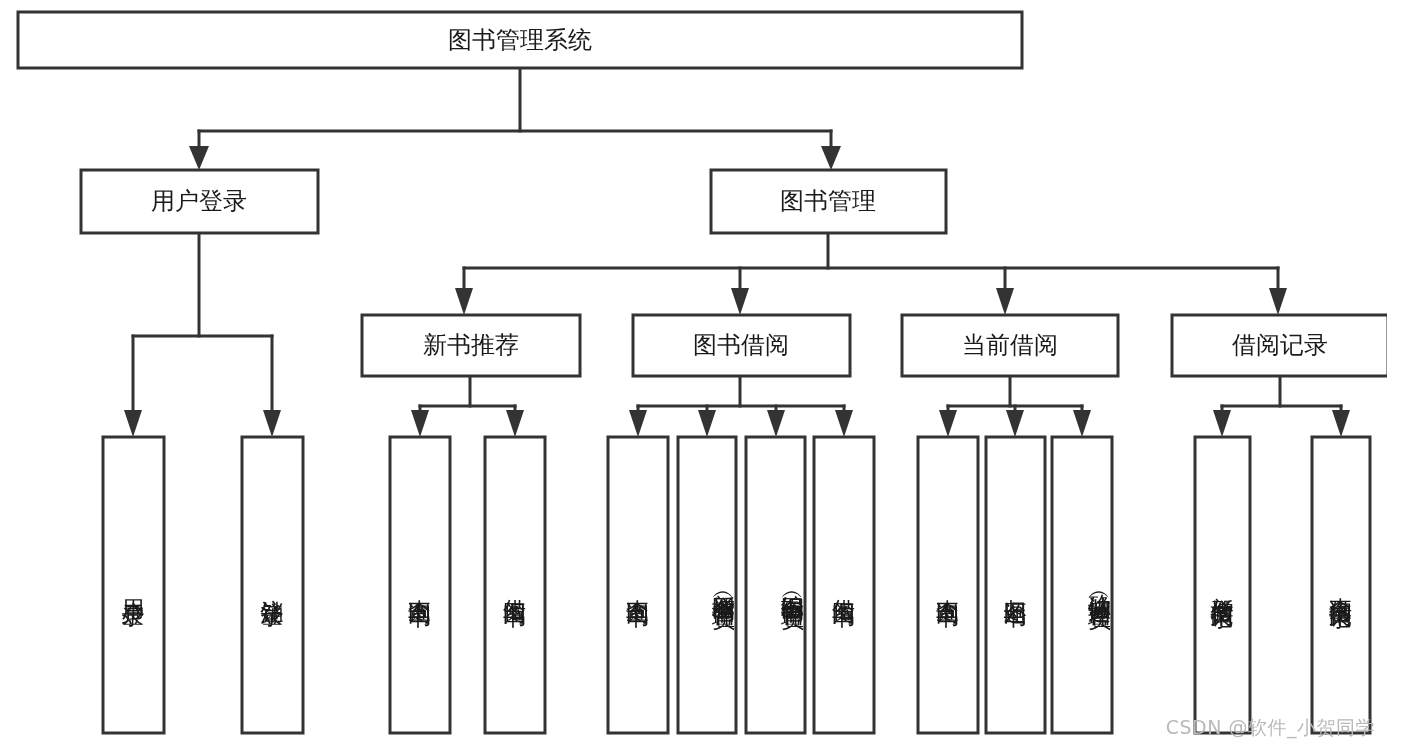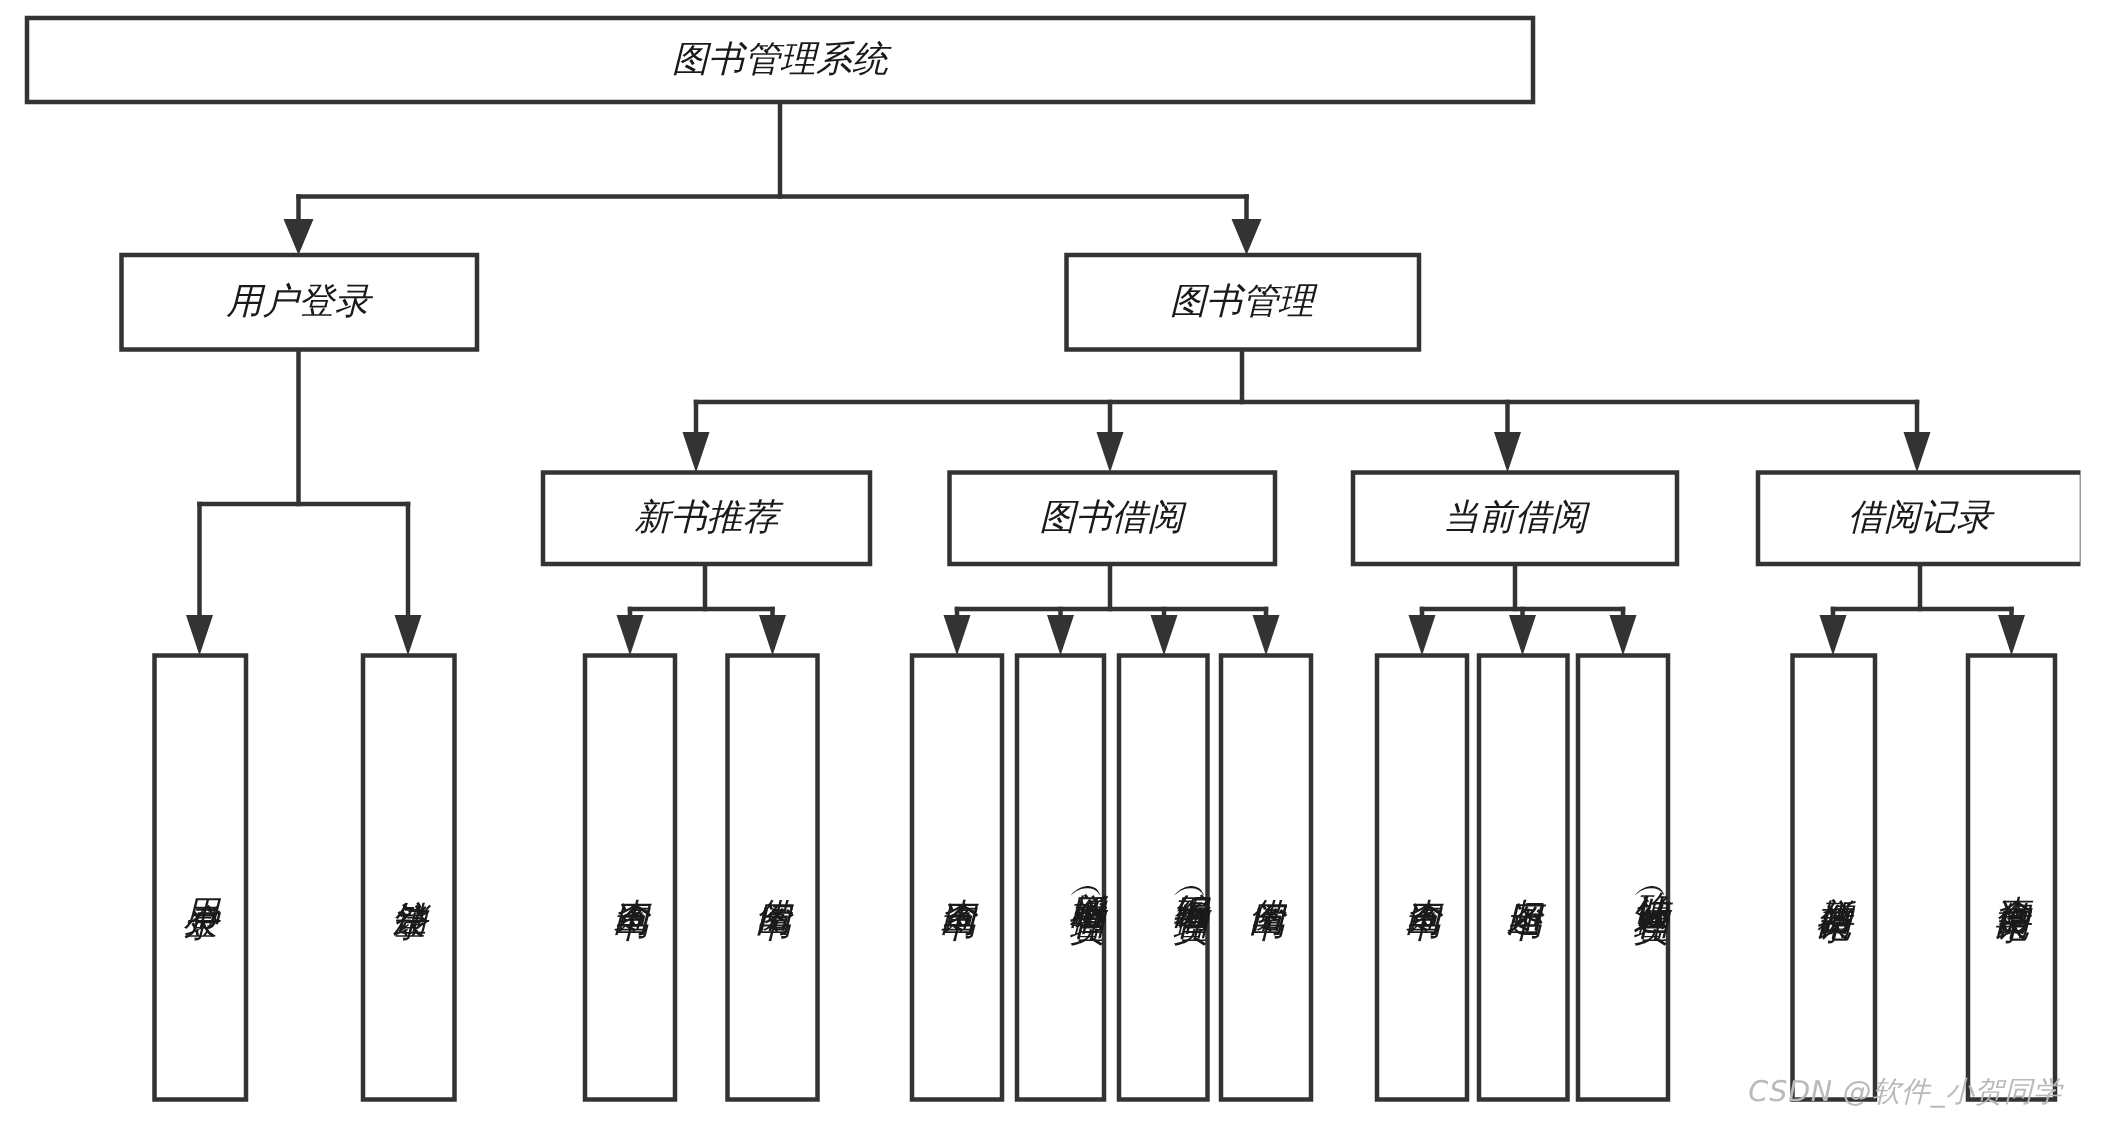--- a/index.html
+++ b/index.html
@@ -10,21 +10,20 @@
   }
   body {
     font-family: "DejaVu Sans", "Liberation Sans", sans-serif;
   }
   #diagram-root {
     position: relative;
     width: 1387px;
     height: 747px;
     background: #ffffff;
     overflow: hidden;
-    font-style: italic;
   }
   svg#flow-svg {
     position: absolute;
     top: 0;
     left: 0;
     width: 1405px;
     height: 747px;
   }
   .node-box {
     fill: #ffffff;

